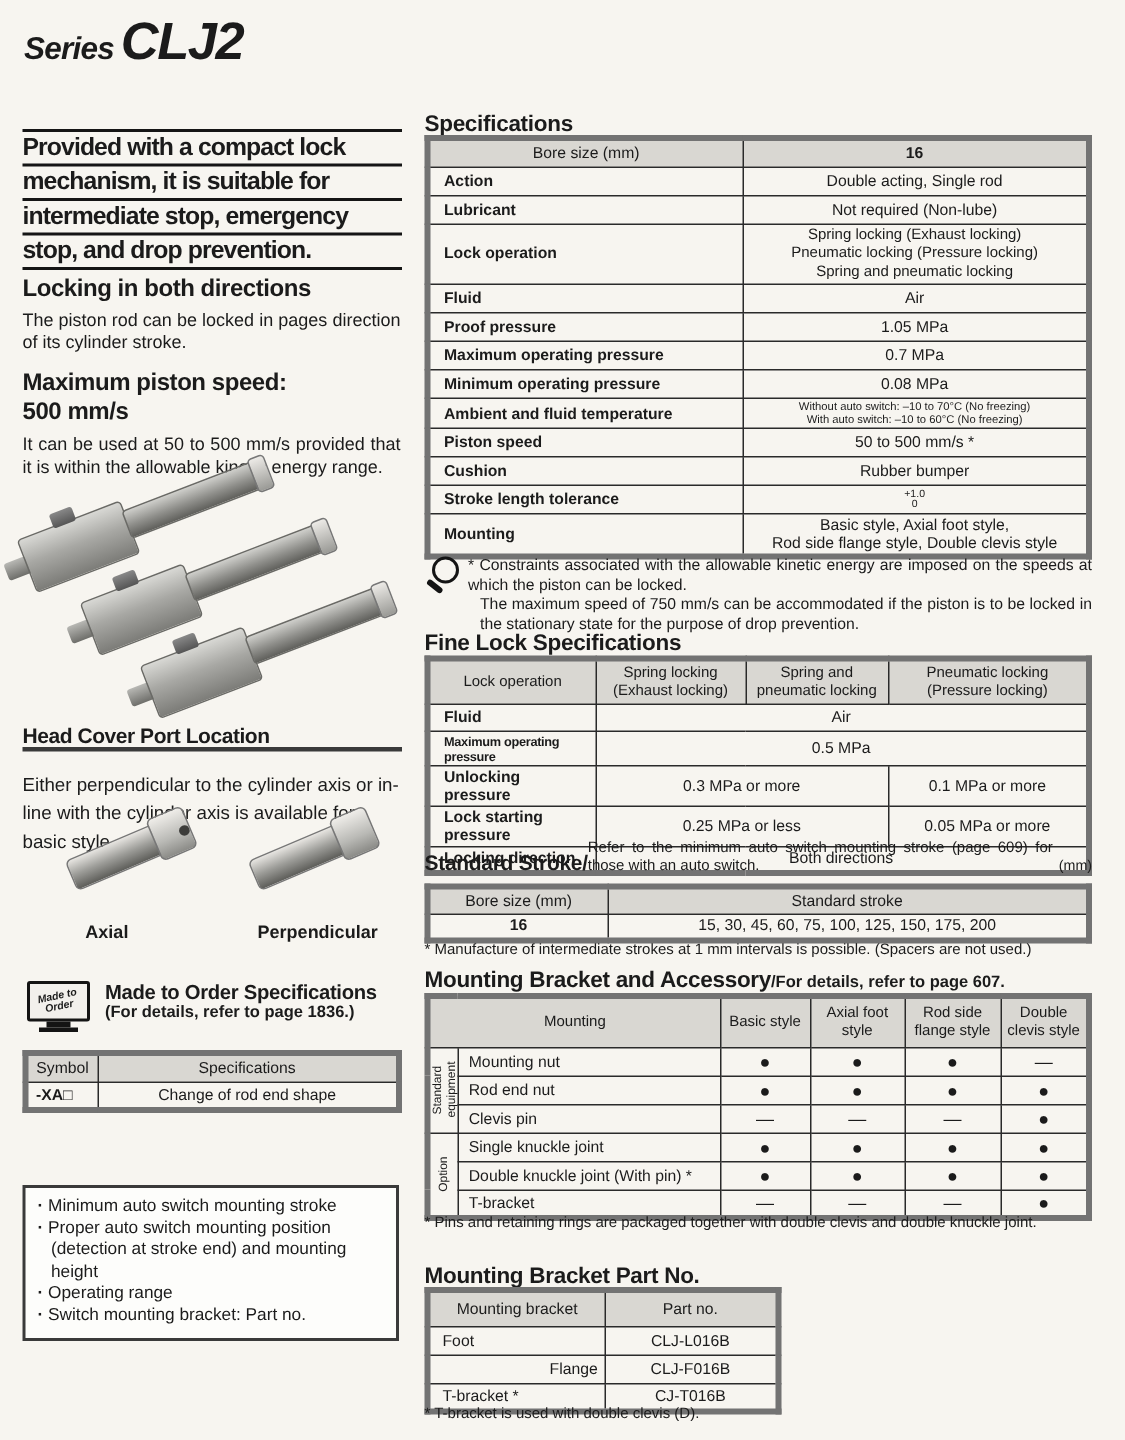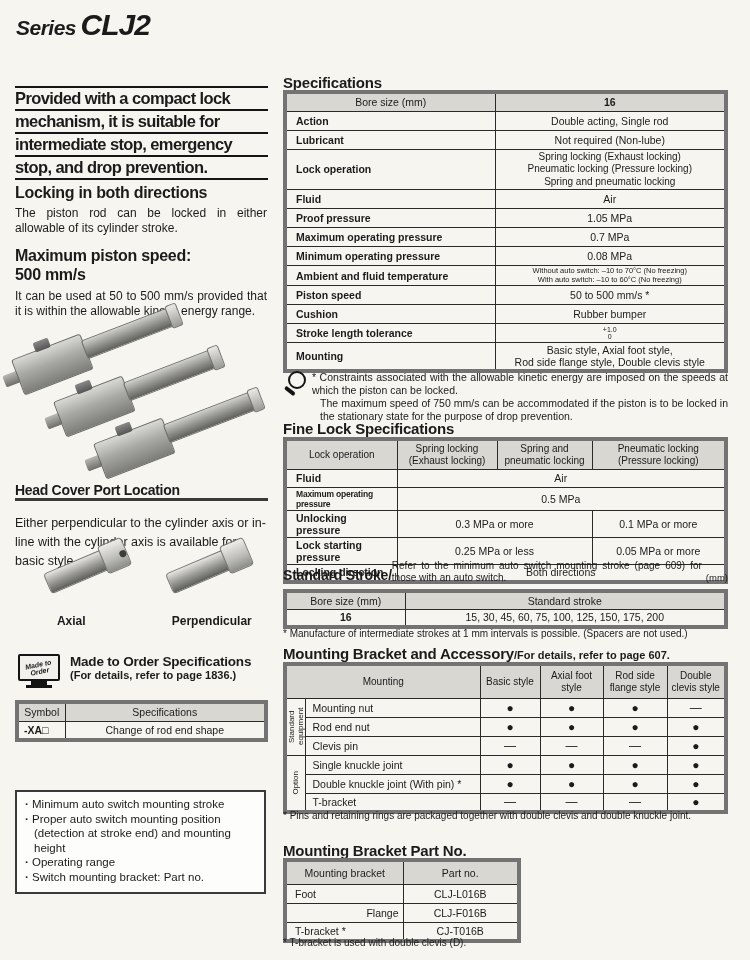--- a/index.html
+++ b/index.html
@@ -7,21 +7,21 @@
   .page {
     position: relative; width: 750px; height: 960px; margin: 0 auto;
     background: #f7f5f0; color: #1b1b1b;
     font-family: "Liberation Sans", sans-serif; overflow: hidden;
   }
   .abs { position: absolute; }
 
   
   .series-title { top: 8px; left: 16px; font-style: italic; font-weight: bold; }
   .series-title .s1 { font-size: 21px; letter-spacing: -0.5px; }
-  .series-title .s2 { font-size: 30px; letter-spacing: -1px; }
+  .series-title .s2 { font-size: 35px; letter-spacing: -1px; }
   .sec-h { font-weight: bold; font-size: 15px; letter-spacing: -0.2px; }
 
   
   .slogan { top: 86px; left: 15px; width: 253px; border-top: 2px solid #151515; }
   .slogan div { font-weight: bold; font-size: 16.5px; letter-spacing: -0.6px;
     border-bottom: 2px solid #151515; padding: 1px 0 1px 0; line-height: 19px; }
   .lock-h { top: 184px; left: 15px; font-size: 16px; font-weight: bold; letter-spacing: -0.3px; }
   .body-txt { font-size: 12px; line-height: 15px; text-align: justify; }
   .lock-b { top: 206px; left: 15px; width: 252px; }
   .speed-h { top: 246px; left: 15px; font-size: 16px; font-weight: bold; line-height: 19px; letter-spacing: -0.3px; }
@@ -147,21 +147,21 @@
   </div>
 
   <div class="abs slogan">
     <div>Provided with a compact lock</div>
     <div>mechanism, it is suitable for</div>
     <div>intermediate stop, emergency</div>
     <div>stop, and drop prevention.</div>
   </div>
 
   <div class="abs lock-h">Locking in both directions</div>
-  <div class="abs body-txt lock-b">The piston rod can be locked in either allowable of its cylinder stroke.</div>
+  <div class="abs body-txt lock-b">The piston rod can be locked in pages direction of its cylinder stroke.</div>
 
   <div class="abs speed-h">
     <div>Maximum piston speed:</div>
     <div>500 mm/s</div>
   </div>
   <div class="abs body-txt speed-b">It can be used at 50 to 500 mm/s provided that it is within the allowable kinetic energy range.</div>
 
   <div class="abs photo">
     <div class="cyl c1">
       <div class="nose"></div>

